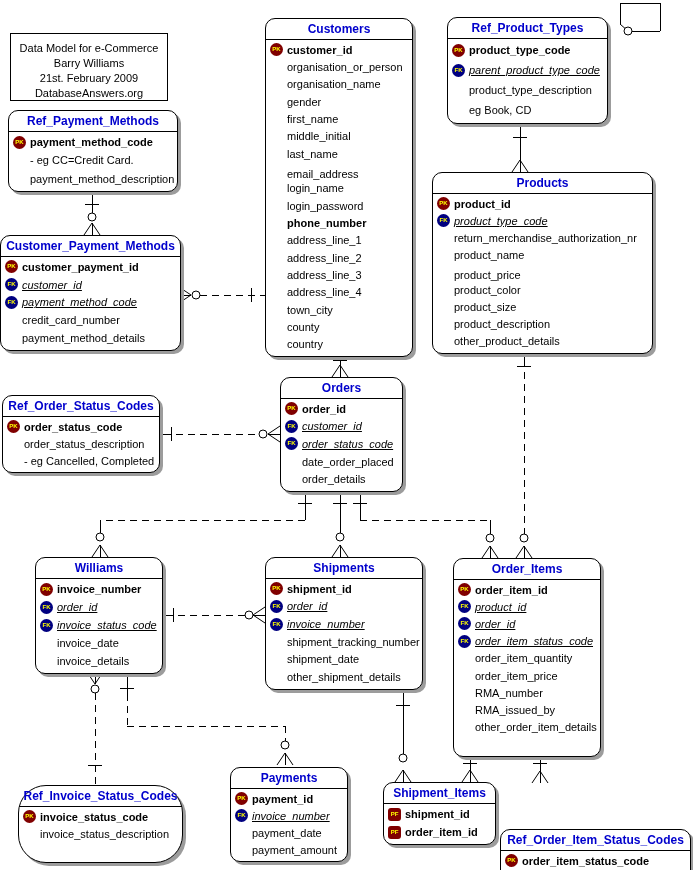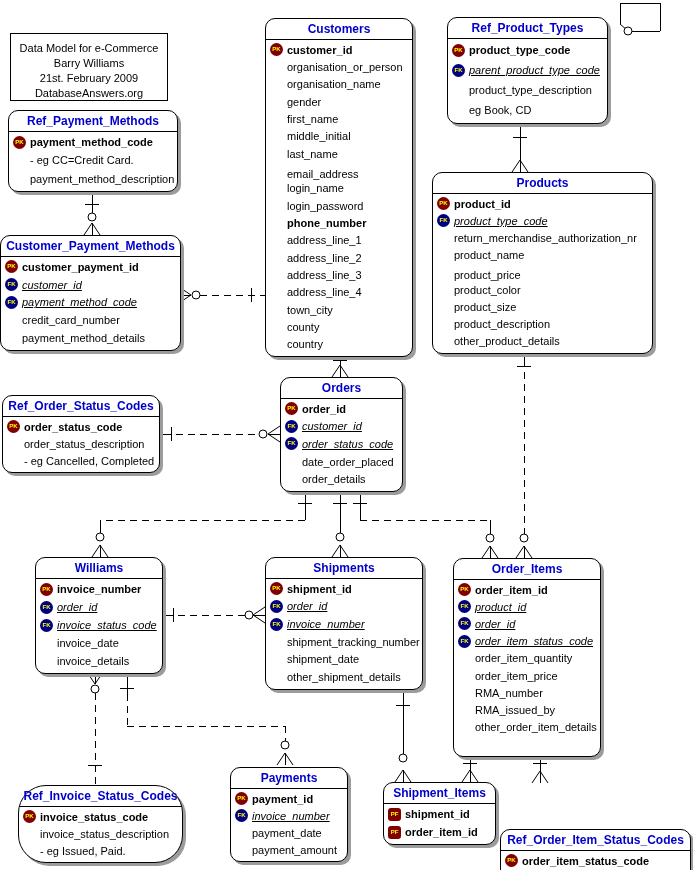--- a/index.html
+++ b/index.html
@@ -280,24 +280,20 @@
         <div class="frow" style="height: 17px;">
           <span class="badgecell">
             <span class="badge pk">PK</span>
           </span>
           <span class="fname pk">invoice_status_code</span>
         </div>
         <div class="frow" style="height: 17px;">
           <span class="badgecell"></span>
           <span class="fname plain">invoice_status_description</span>
         </div>
-        <div class="frow" style="height: 17px;">
-          <span class="badgecell"></span>
-          <span class="fname plain">- eg Issued, Paid.</span>
-        </div>
       </div>
     </div>
     <div class="entity" style="left: 265px; top: 18px; width: 146px; height: 337px;">
       <div class="etitle">Customers</div>
       <div class="fields">
         <div class="frow" style="height: 17.3333px;">
           <span class="badgecell">
             <span class="badge pk">PK</span>
           </span>
           <span class="fname pk">customer_id</span>

